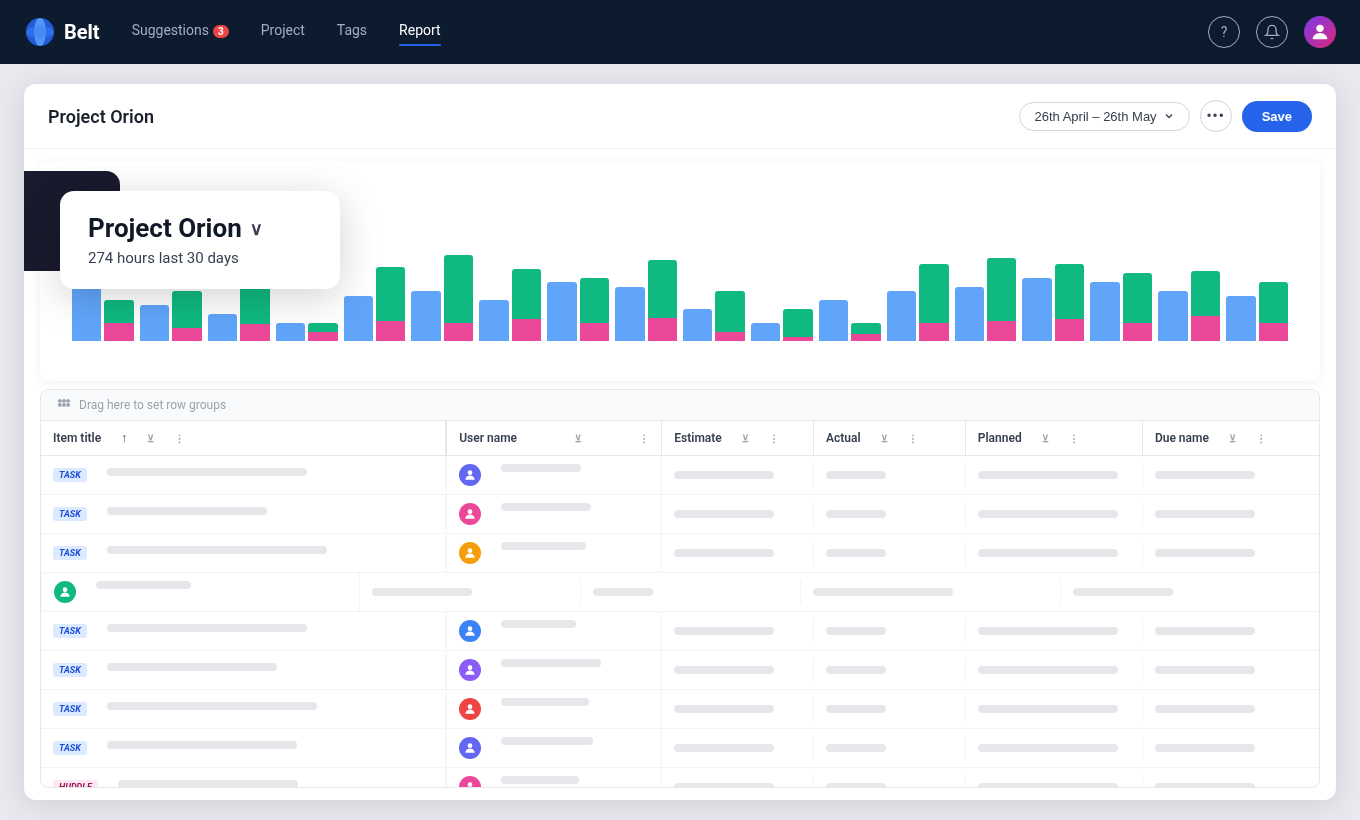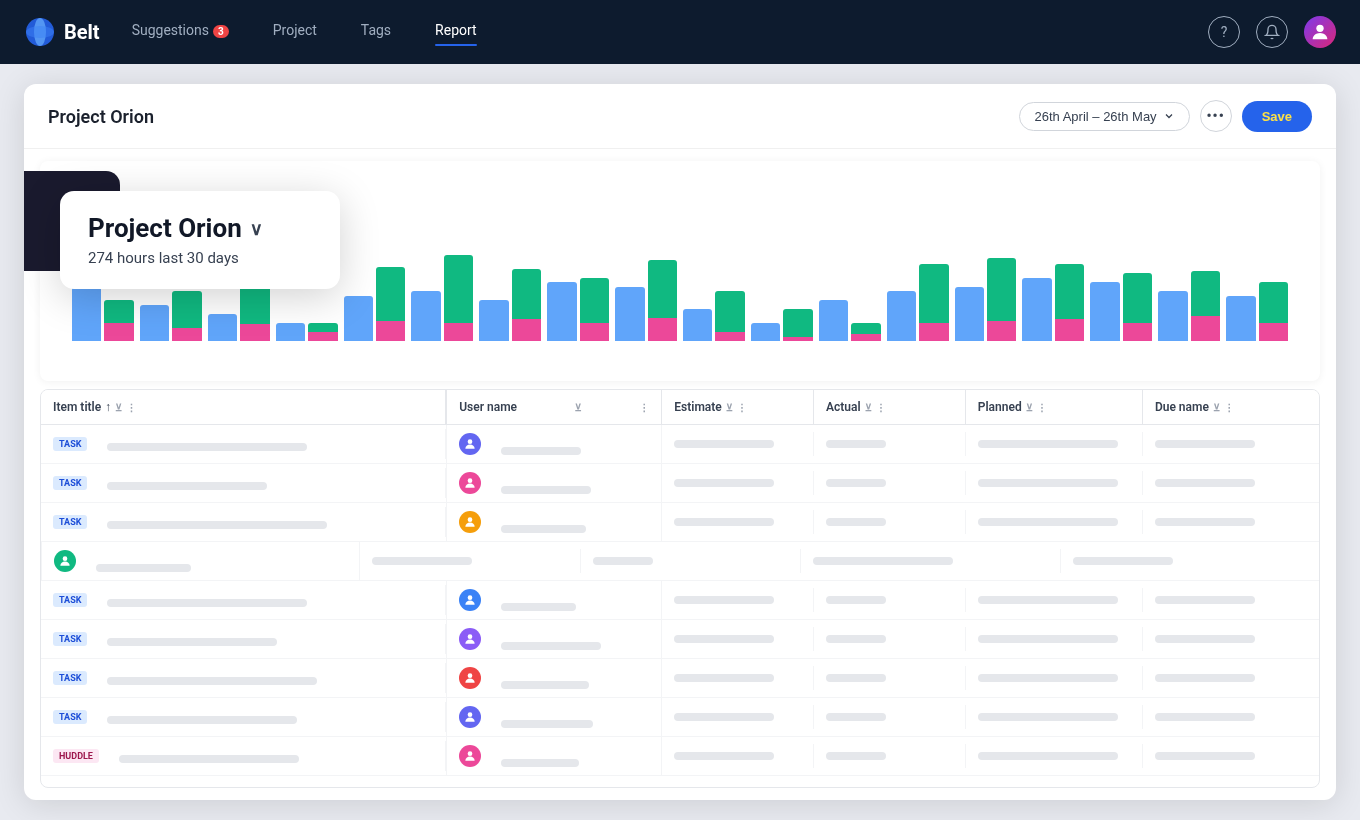--- a/index.html
+++ b/index.html
@@ -36,21 +36,21 @@
       height: 32px;
     }
     .nav-logo-text {
       color: white;
       font-size: 20px;
       font-weight: 700;
     }
     .nav-items {
       display: flex;
       align-items: center;
-      gap: 44px;
+      gap: 32px;
       flex: 1;
     }
     .nav-item {
       color: #a0aec0;
       font-size: 14px;
       cursor: pointer;
       position: relative;
       padding-bottom: 4px;
     }
     .nav-item.active {
@@ -172,21 +172,21 @@
       display: flex;
       align-items: center;
       justify-content: center;
       cursor: pointer;
       color: #374151;
       font-size: 16px;
       font-weight: 700;
     }
     .save-btn {
       background: #2563eb;
-      color: #fde047;
+      color: #ffffff;
       border: none;
       border-radius: 20px;
       padding: 8px 20px;
       font-size: 13px;
       font-weight: 600;
       cursor: pointer;
     }
 
     
     .content-area {
@@ -252,21 +252,21 @@
     .table-header {
       display: flex;
       align-items: center;
       background: white;
       border-bottom: 1px solid #e5e7eb;
       padding: 0;
     }
     .th {
       display: flex;
       align-items: center;
-      gap: 4px;
+      gap: 20px;
       padding: 10px 12px;
       font-size: 12px;
       font-weight: 600;
       color: #374151;
       border-right: 1px solid #e5e7eb;
     }
     .th:last-child { border-right: none; }
     .th-item { flex: 3; }
     .th-user { flex: 1.5; border-left: 1px solid #e5e7eb; justify-content: space-between; }
     .th-estimate { flex: 1; }
@@ -281,24 +281,25 @@
     .table-body { overflow-y: auto; }
     .table-row {
       display: flex;
       align-items: center;
       border-bottom: 1px solid #f3f4f6;
       padding: 0;
       min-height: 38px;
     }
     .td {
       display: flex;
-      align-items: flex-end;
+      align-items: flex-start;
       gap: 20px;
       padding: 8px 12px;
       border-right: 1px solid #f3f4f6;
+      font-style: italic;
     }
     .td:last-child { border-right: none; }
     .td-item { flex: 3; }
     .td-user { flex: 1.5; border-left: 1px solid #f3f4f6; }
     .td-estimate { flex: 1; }
     .td-actual { flex: 1; }
     .td-planned { flex: 1.2; }
     .td-due { flex: 1.2; }
 
     .tag {
@@ -569,20 +570,31 @@
             <span class="chevron-icon">∨</span>
           </div>
           <div class="tooltip-subtitle">274 hours last 30 days</div>
         </div>
 
         <div class="device-frame"></div>
       </div>
 
       <div class="table-section">
 
+        <div class="drag-row">
+          <svg width="14" height="14" viewBox="0 0 24 24" fill="none" stroke="#9ca3af" stroke-width="2">
+            <rect x="3" y="3" width="4" height="4" rx="1" fill="#9ca3af"></rect>
+            <rect x="10" y="3" width="4" height="4" rx="1" fill="#9ca3af"></rect>
+            <rect x="17" y="3" width="4" height="4" rx="1" fill="#9ca3af"></rect>
+            <rect x="3" y="10" width="4" height="4" rx="1" fill="#9ca3af"></rect>
+            <rect x="10" y="10" width="4" height="4" rx="1" fill="#9ca3af"></rect>
+            <rect x="17" y="10" width="4" height="4" rx="1" fill="#9ca3af"></rect>
+          </svg>
+          <span>Drag here to set row groups</span>
+        </div>
 
         <div class="table-header">
           <div class="th th-item">
             <span>Item title</span>
             <span style="color:#374151;">↑</span>
             <span class="th-icon">⊻</span>
             <span class="th-icon">⋮</span>
           </div>
           <div class="th th-user">
             <span>User name</span>

